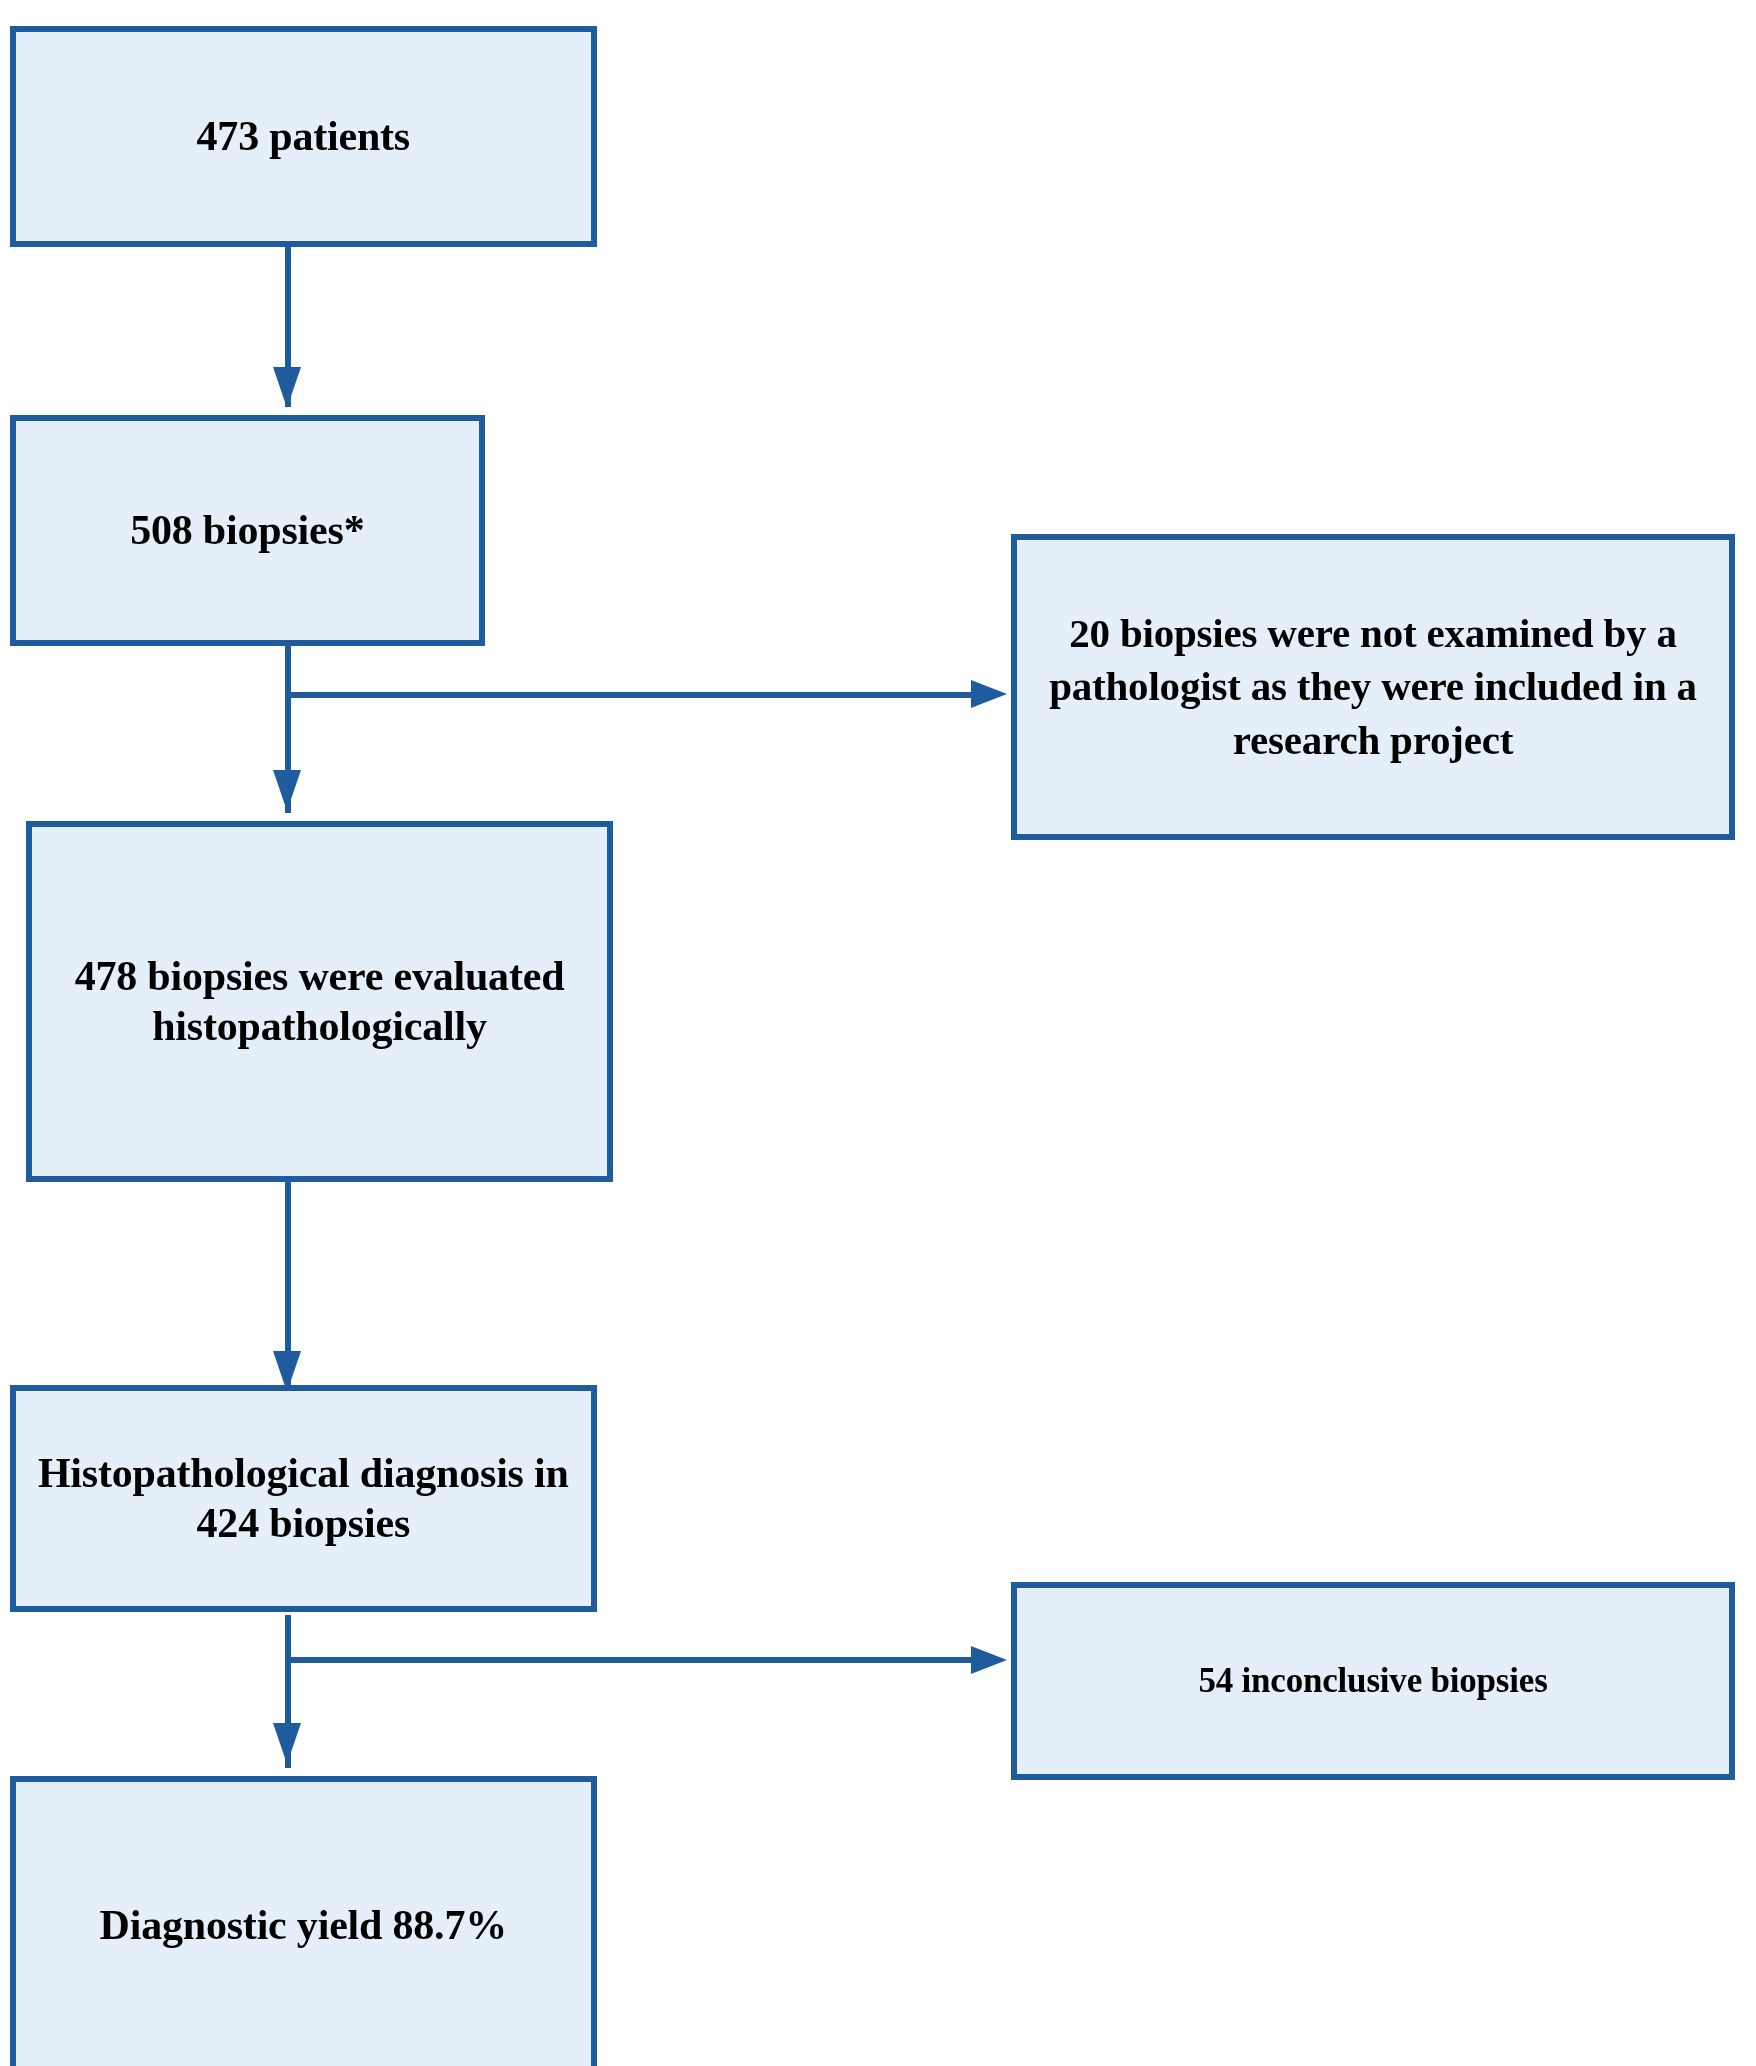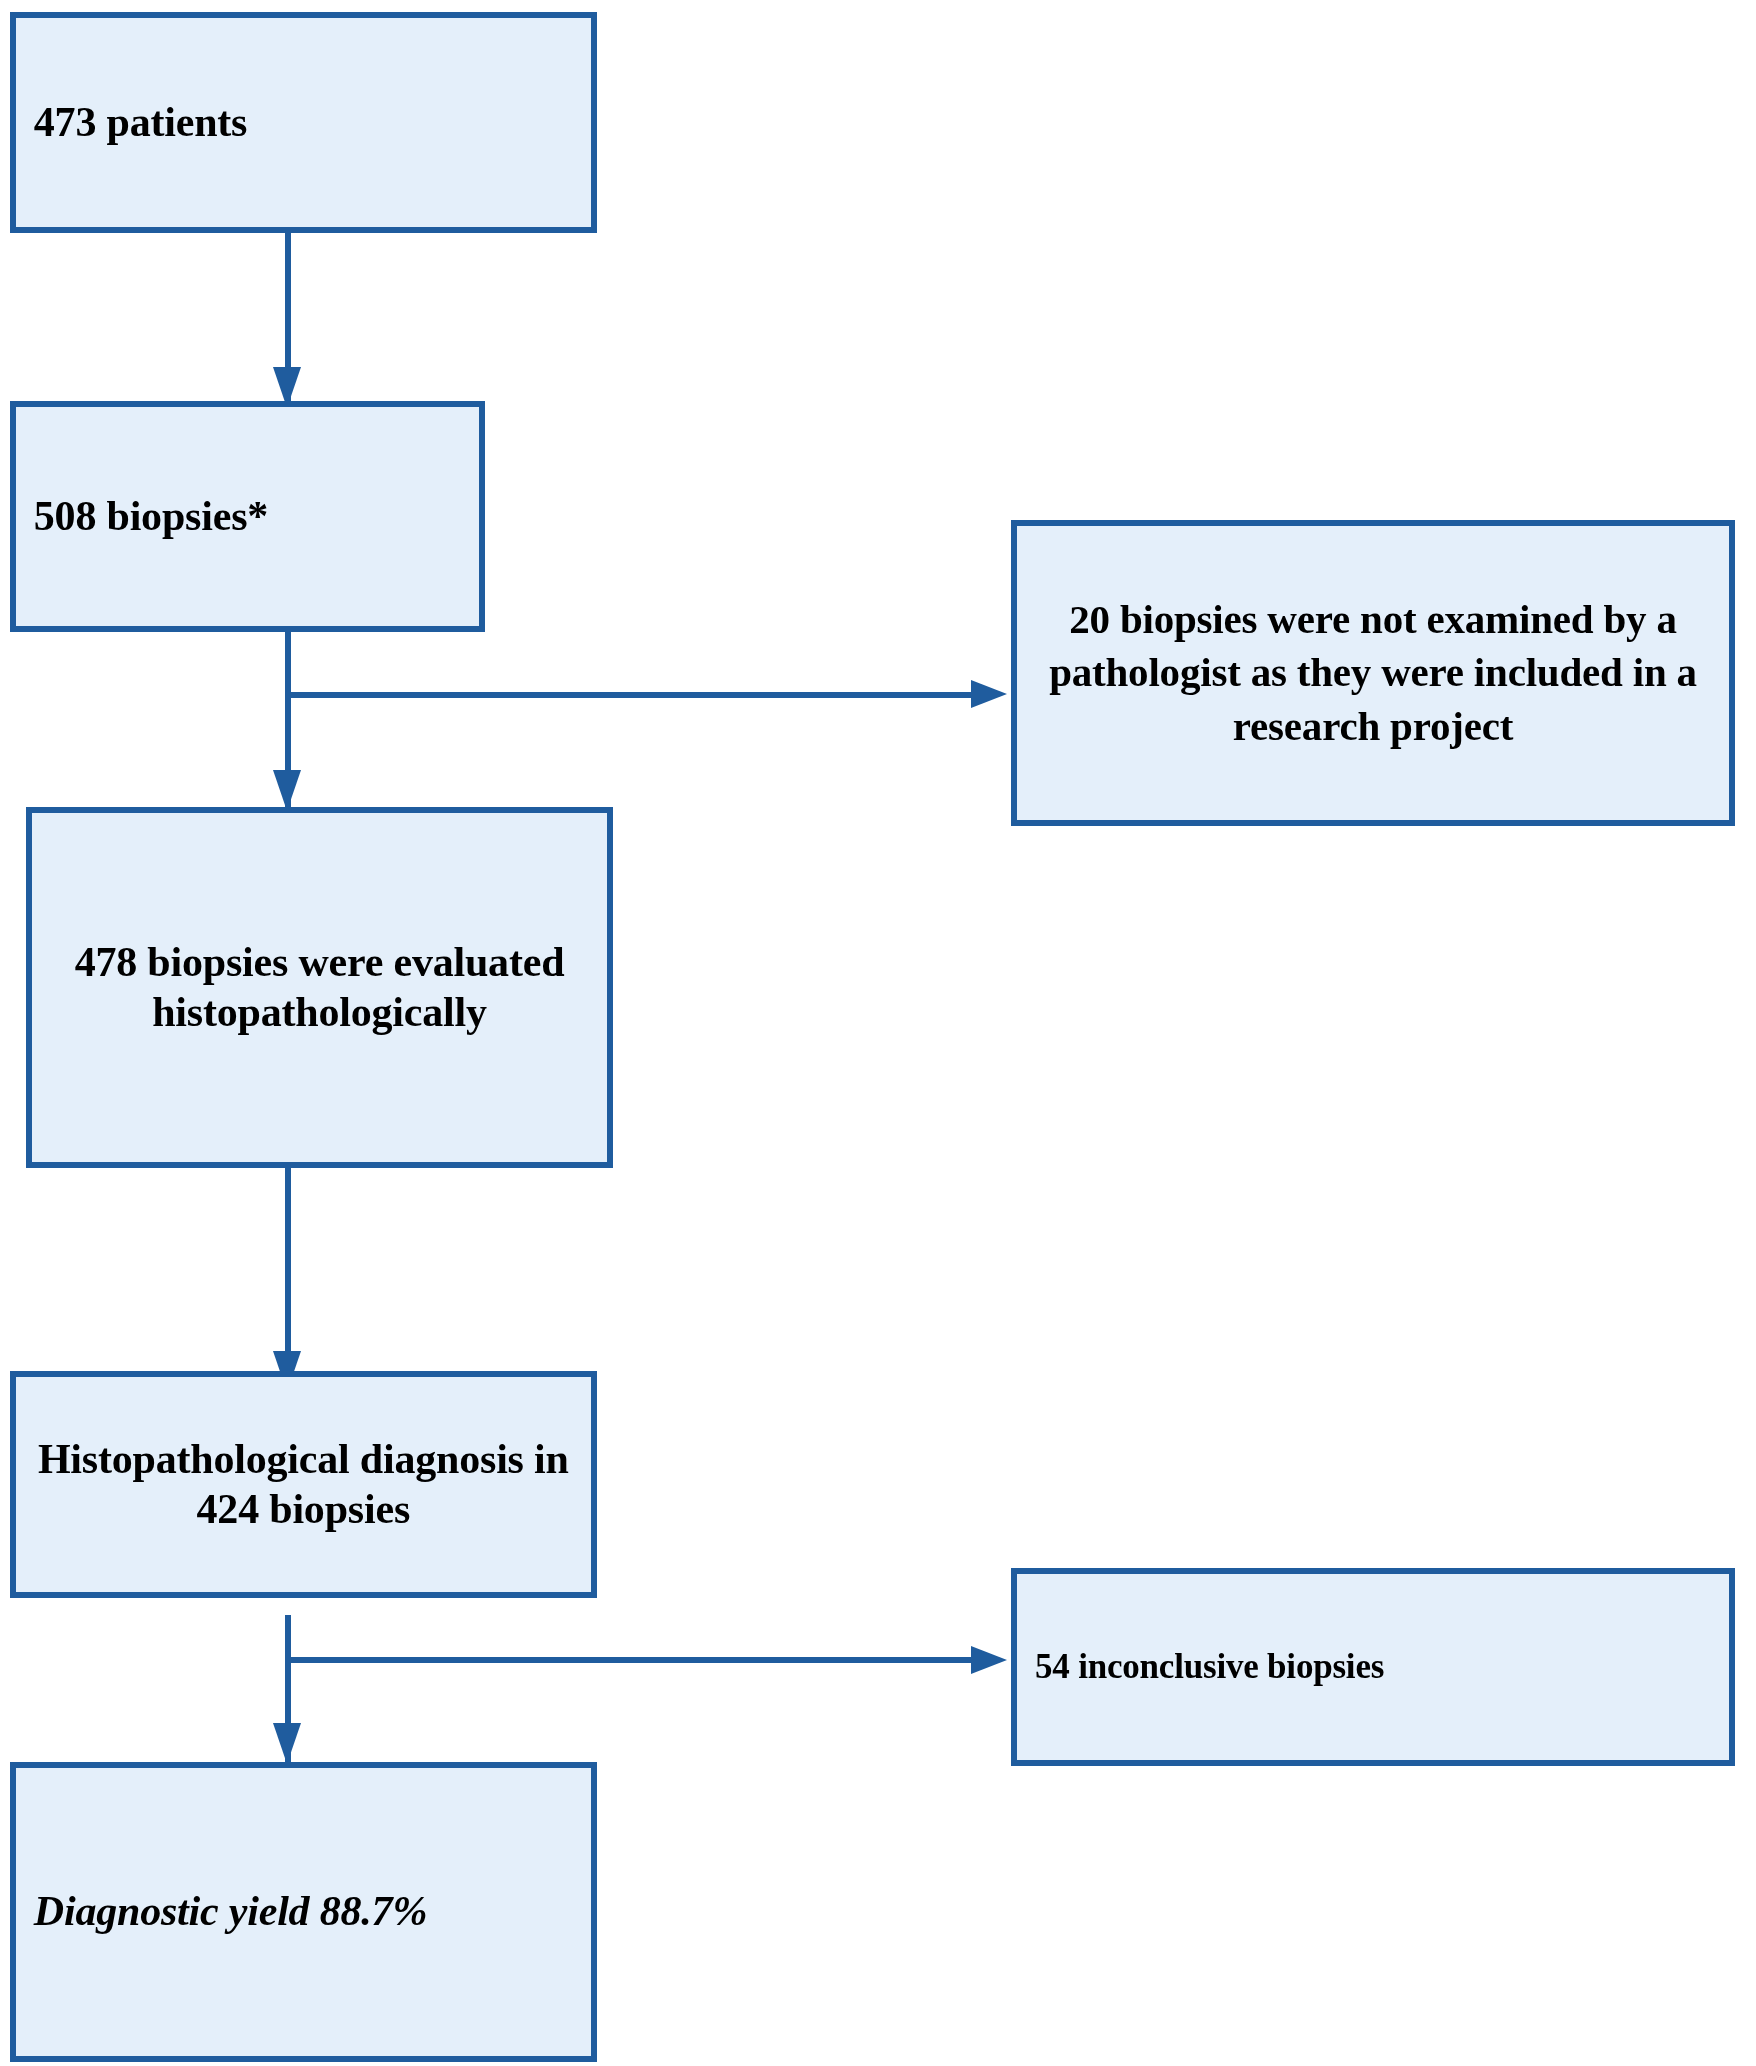--- a/index.html
+++ b/index.html
@@ -16,23 +16,25 @@
     overflow: hidden;
     font-family: "Liberation Serif", "DejaVu Serif", serif;
   }
   .node {
     position: absolute;
     box-sizing: border-box;
     background: #e4effa;
     border: 6.3px solid #1f5c9e;
     display: flex;
     align-items: center;
+    justify-content: center;
     text-align: center;
     padding: 8px 18px;
     z-index: 3;
+    margin-top: 14px;
   }
   .node .label {
     font-weight: bold;
     color: #000000;
     line-height: 1.18;
     letter-spacing: -0.2px;
     white-space: pre-line;
   }
 
   
@@ -41,21 +43,21 @@
   #node-evaluated       { left: 26px;   top: 807px; width: 587px;  height: 361px; }
   #node-histodiagnosis  { left: 9.8px;   top: 1371px; width: 587px;  height: 227px; }
   #node-yield           { left: 9.8px;   top: 1762px; width: 587px;  height: 300px; }
   #node-notexamined     { left: 1011px; top: 520px;  width: 724px; height: 306px; }
   #node-inconclusive    { left: 1011px; top: 1568px; width: 724px; height: 198px; }
 
   #node-patients .label,
   #node-biopsies .label        { font-size: 42px; }
   #node-evaluated .label       { font-size: 42px; }
   #node-histodiagnosis .label  { font-size: 42px; }
-  #node-yield .label           { font-size: 42px; font-style: italic; }
+  #node-yield .label           { font-size: 42px; }
   #node-notexamined .label     { font-size: 41px; line-height: 1.30; }
   #node-inconclusive .label    { font-size: 35px; }
 
   
   .conn-v {
     position: absolute;
     width: 5.6px;
     background: #1f5c9e;
     left: 285px;
     z-index: 1;

